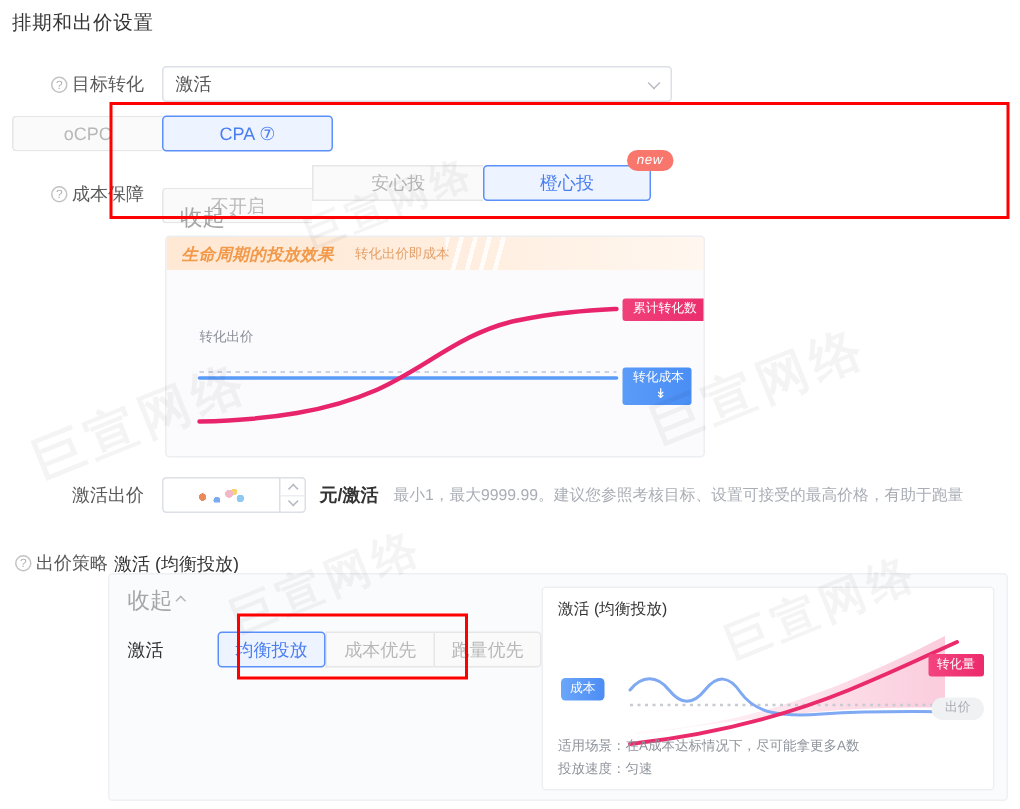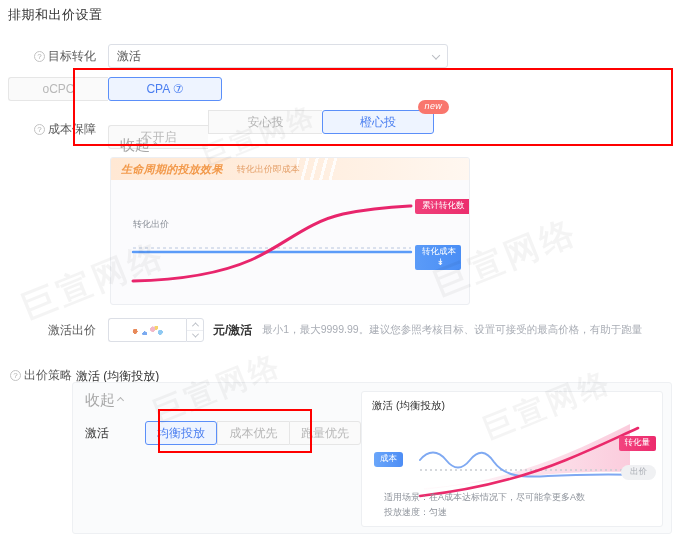--- a/index.html
+++ b/index.html
@@ -285,21 +285,21 @@
     border-radius: 3px;
     overflow: hidden;
   }
   .scc-title {
     font-size: 10.5px;
     color: #333;
     padding: 7px 0 0 10px;
   }
   .scc-foot {
     position: absolute;
-    left: 22px; bottom: 7px;
+    left: 10px; bottom: 7px;
     font-size: 9px;
     color: #8f949c;
     line-height: 1.6;
   }
   .mini-pill {
     position: absolute;
     font-size: 8.5px;
     padding: 2px 6px 3px;
     border-radius: 2px;
     white-space: nowrap;

